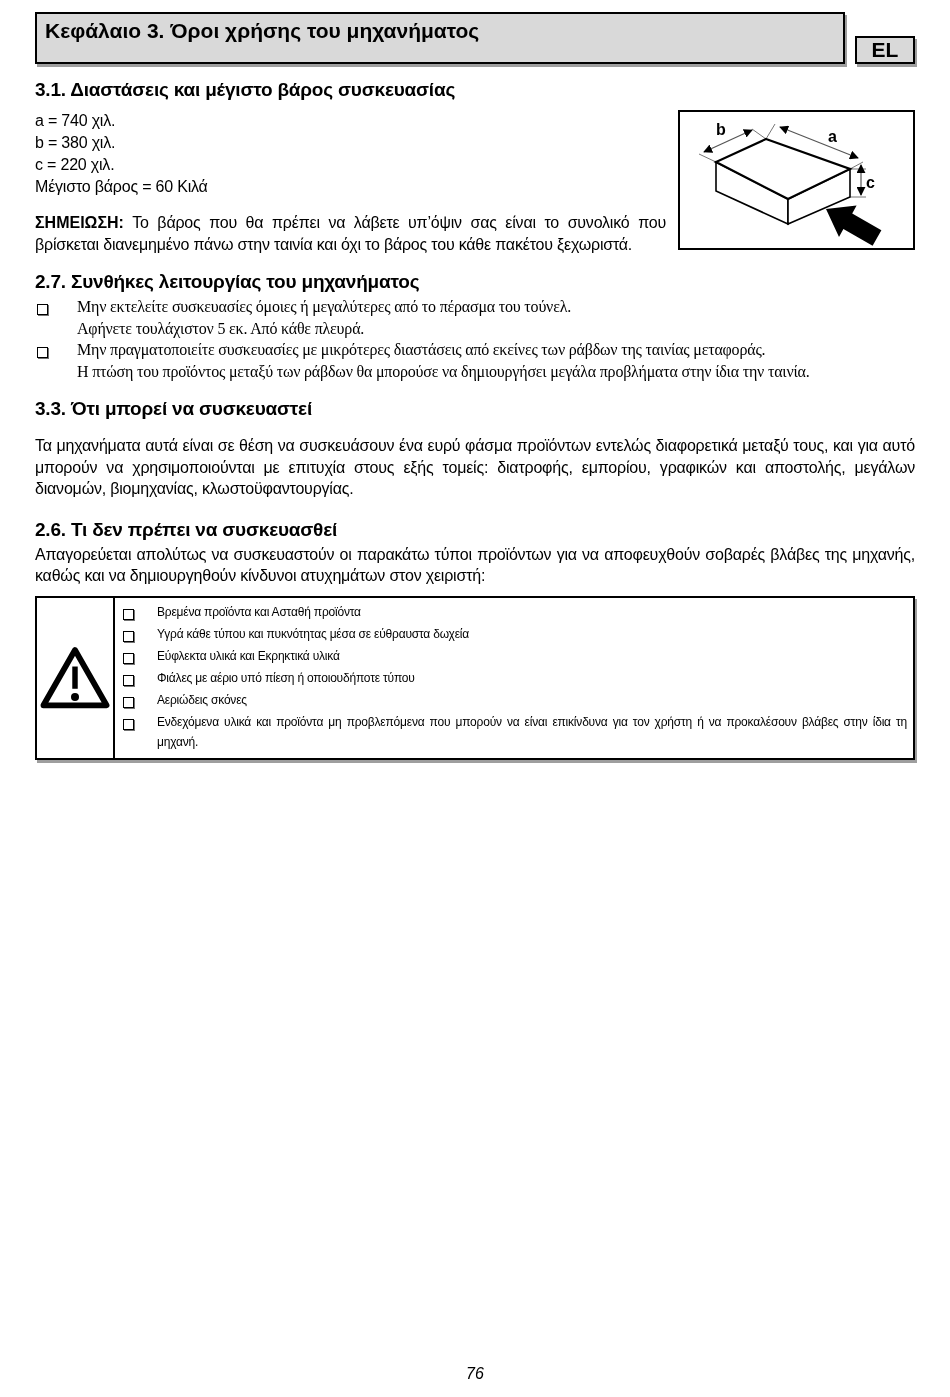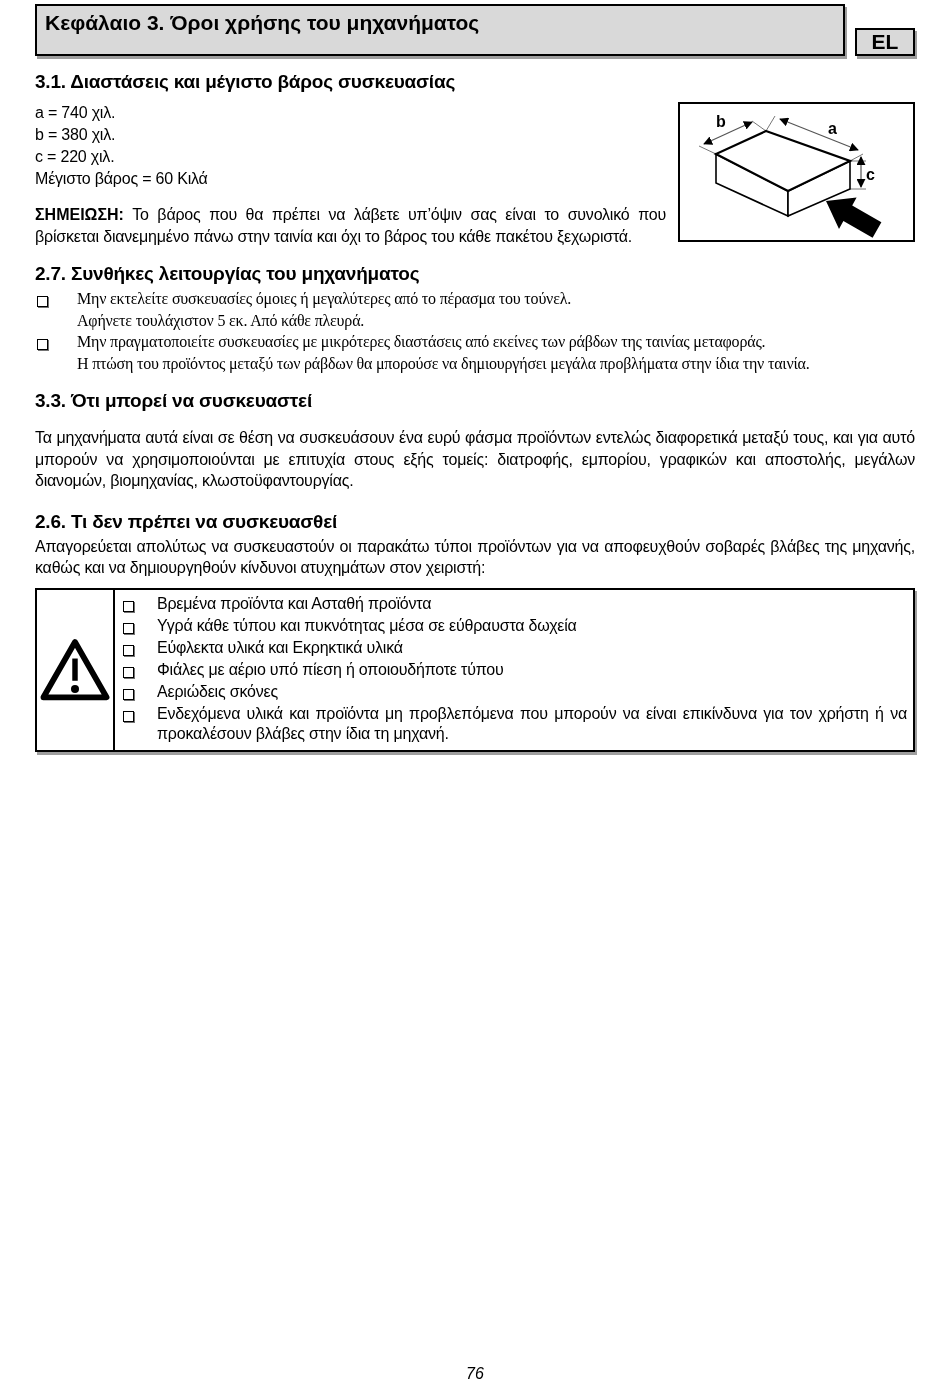--- a/index.html
+++ b/index.html
@@ -4,21 +4,21 @@
 <title>Manual Page</title>
 <style>
   html, body { margin: 0; padding: 0; background: #ffffff; }
   body {
     width: 950px; height: 1397px; position: relative;
     font-family: "Liberation Sans", sans-serif; color: #000;
     -webkit-font-smoothing: antialiased;
   }
   .page {
     position: absolute; inset: 0;
-    padding: 4px 35px 0 35px; box-sizing: border-box;
+    padding: 12px 35px 0 35px; box-sizing: border-box;
   }
 
   
   .header-row { display: flex; gap: 10px; align-items: stretch; }
   .title-bar {
     flex: 1; background: #d9d9d9; border: 2px solid #000;
     box-shadow: 2px 3px 0 #9e9e9e;
     font-weight: bold; font-size: 21px; line-height: 30px;
     padding: 2px 8px 2px 8px; box-sizing: border-box;
     white-space: nowrap; overflow: hidden;
@@ -72,21 +72,21 @@
     margin-top: 9px; border: 2px solid #000; box-shadow: 2px 3px 0 #9e9e9e;
     display: flex; align-items: stretch; background: #fff;
   }
   .warn-left {
     width: 76px; flex: 0 0 auto; border-right: 2px solid #000;
     display: flex; align-items: center; justify-content: center;
   }
   .warn-right { flex: 1; padding: 4px 6px 6px 0; }
   .warn-item { display: flex; }
   .warn-item .w-bullet-col { width: 34px; flex: 0 0 auto; padding-left: 8px; padding-top: 4px; }
-  .warn-item .w-text { flex: 1; font-size: 16px; line-height: 20px; letter-spacing: -0.2px; }
+  .warn-item .w-text { flex: 1; font-size: 12px; line-height: 20px; letter-spacing: -0.2px; }
 
   
   .page-number {
     position: absolute; bottom: 14px; left: 0; right: 0;
     text-align: center; font-style: italic; font-size: 16px;
   }
 </style>
 </head>
 <body>
 

